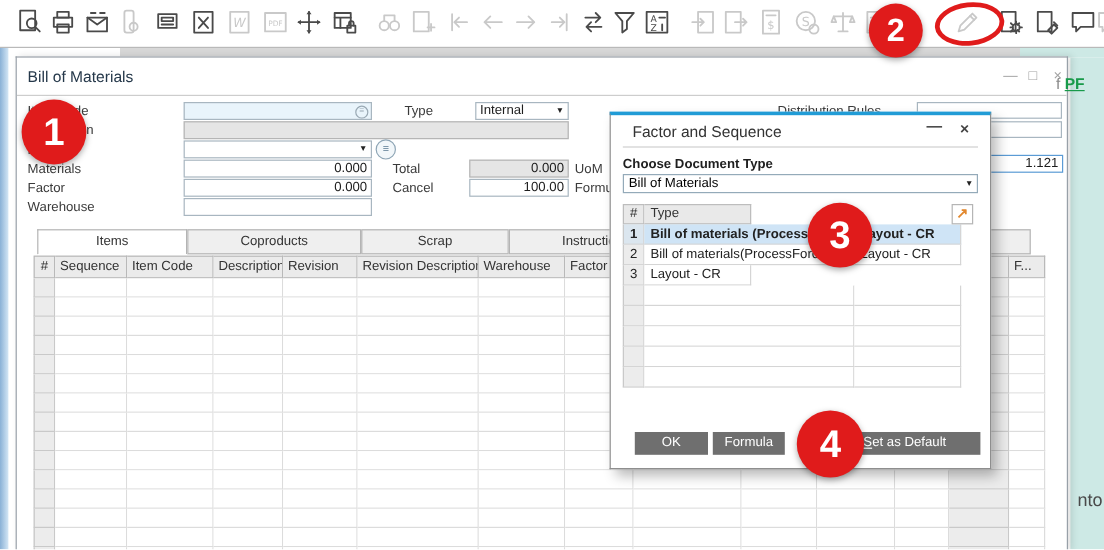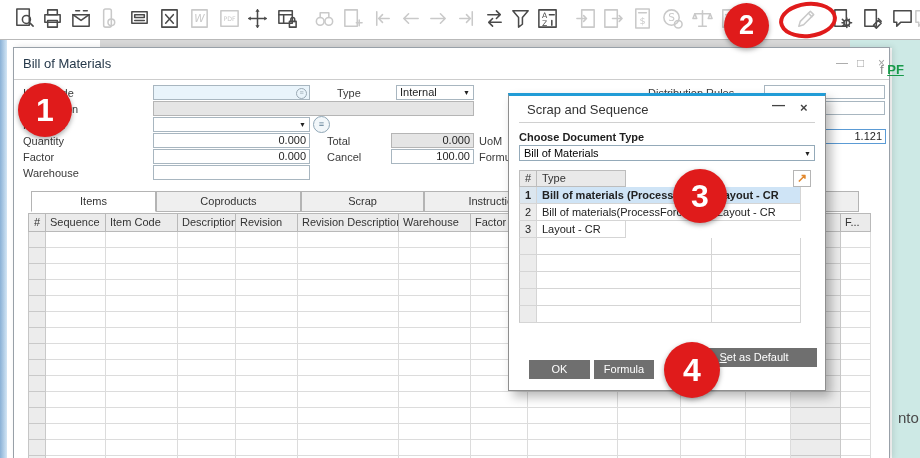--- a/index.html
+++ b/index.html
@@ -296,21 +296,21 @@
     <div class="fld blue" style="left:139px;top:37px;width:157px">
       <span class="mini-circle">≡</span>
     </div>
     <div class="lbl" style="left:9px;top:55px">Description</div>
     <div class="fld grey" style="left:139px;top:53px;width:321px"></div>
     <div class="lbl" style="left:9px;top:71px">Revision</div>
     <div class="fld" style="left:139px;top:69px;width:157px">
       <span class="dd">▼</span>
     </div>
     <div class="circ-btn" style="left:299px;top:68px">≡</div>
-    <div class="lbl" style="left:9px;top:87px">Quantity</div>
+    <div class="lbl" style="left:9px;top:87px">Materials</div>
     <div class="fld num" style="left:139px;top:85px;width:157px">0.000</div>
     <div class="lbl" style="left:9px;top:103px">Factor</div>
     <div class="fld num" style="left:139px;top:101px;width:157px">0.000</div>
     <div class="lbl" style="left:9px;top:119px">Warehouse</div>
     <div class="fld" style="left:139px;top:117px;width:157px"></div>
 
     <div class="lbl" style="left:323px;top:39px">Type</div>
     <div class="fld" style="left:382px;top:37px;width:78px">
       <span>Internal</span>
       <span class="dd">▼</span>
@@ -588,21 +588,21 @@
           <div class="c" style="width: 63px;"></div>
           <div class="c" style="width: 65px;"></div>
           <div class="c" style="width: 45px;"></div>
           <div class="c g" style="width: 50px;"></div>
           <div class="c" style="width: 30px;"></div>
         </div>
       </div>
   </div>
 
   <div id="dialog">
-    <div class="dtitle">Scrap and Sequence</div>
+    <div class="dtitle">Factor and Sequence</div>
     <div class="dctl" style="left:263px;top:1px">—</div>
     <div class="dctl" style="left:291px">×</div>
     <div class="dsep"></div>
     <div class="dchoose">Choose Document Type</div>
     <div class="dselect">
       <span>Bill of Materials</span>
       <span class="dd" style="top:4px">▼</span>
     </div>
     <div id="dgrid">
         <div class="dgh">
@@ -649,21 +649,21 @@
           <div class="c" style="width: 89px;"></div>
         </div>
       </div>
     <div class="dexpand">↗</div>
     <div class="dbtn grey" style="left:20px;top:264px;width:61px">
       <span>OK</span>
     </div>
     <div class="dbtn grey" style="left:85px;top:264px;width:60px">
       <span>Formula</span>
     </div>
-    <div class="dbtn grey" style="left:182px;top:252px;width:126px">
+    <div class="dbtn grey" style="left:182px;top:264px;width:126px">
       <span></span><span class="key">S</span><span>et as Default</span>
     </div>
   </div>
 
   <div id="pf-frag">
     <span class="pre">f</span>
     <span class="link">PF</span>
   </div>
   <div id="bottom-frag">nto</div>
 

